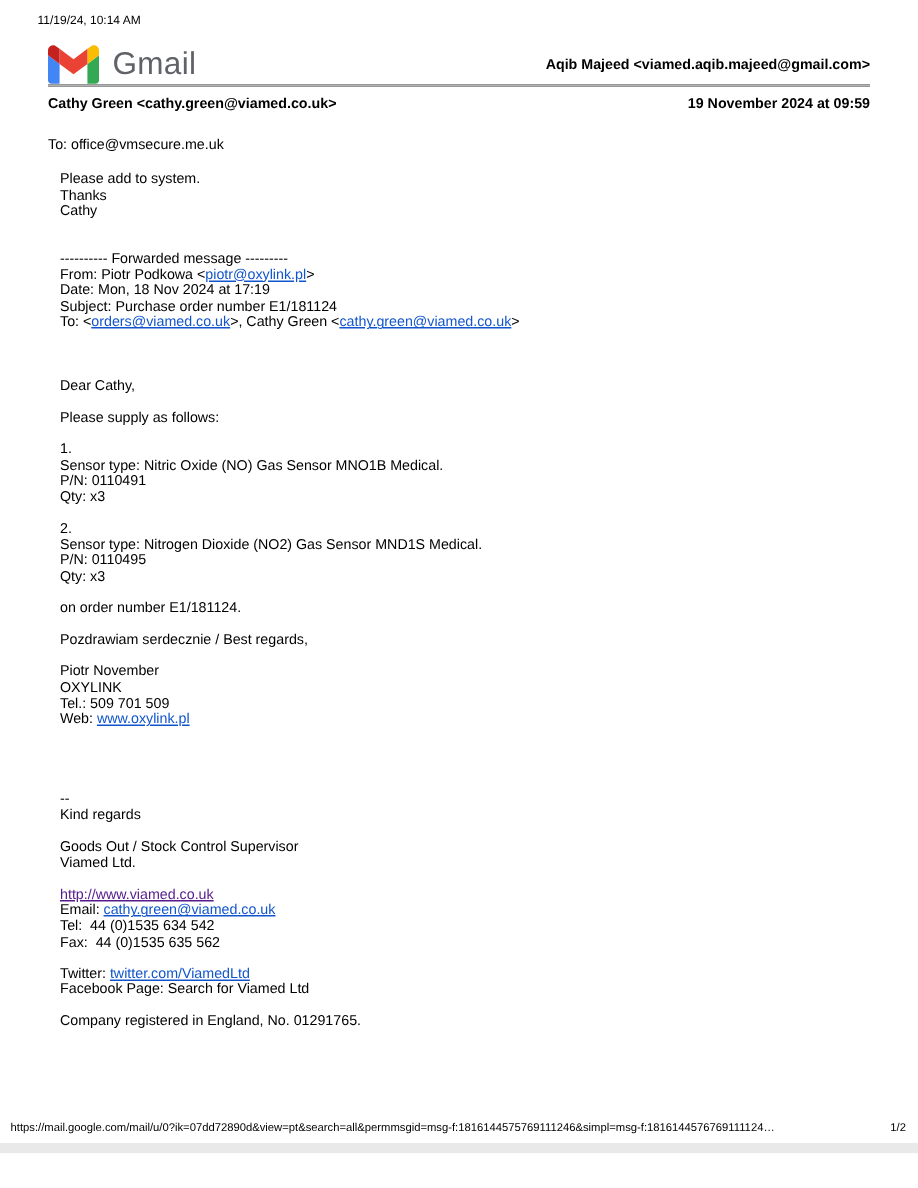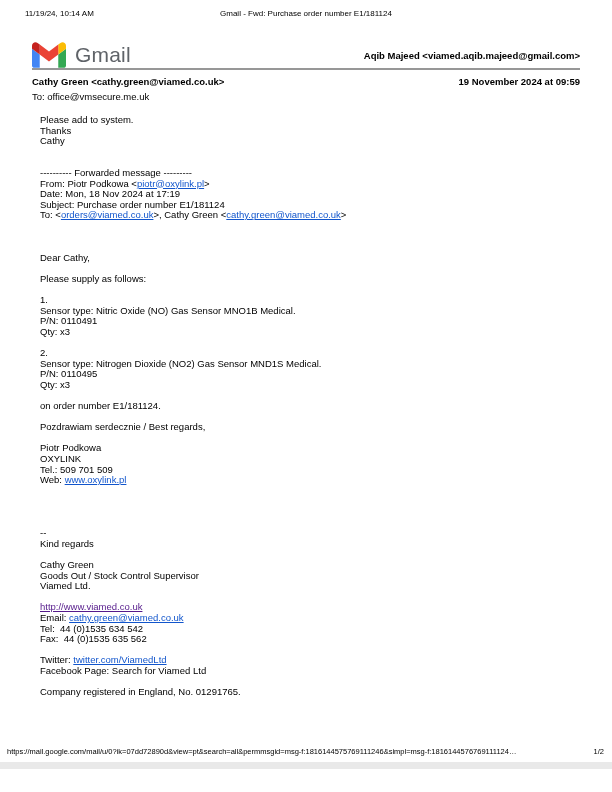--- a/index.html
+++ b/index.html
@@ -7,50 +7,49 @@
   .page {
     width: 612px; height: 769px; position: relative; background: #fff;
     font-family: "Liberation Sans", "DejaVu Sans", sans-serif; color: #000;
     overflow: hidden;
   }
   .print-meta { position: absolute; top: 9px; left: 0; right: 0; height: 12px; font-size: 8px; }
   .print-meta .meta-left { position: absolute; left: 25px; top: 0; }
   .print-meta .meta-center { position: absolute; left: 0; right: 0; top: 0; text-align: center; }
 
   .content { padding: 0 32px; }
-  .gmail-header { padding-top: 42px; display: flex; justify-content: space-between; align-items: center; text-align: center; }
+  .gmail-header { padding-top: 30px; display: flex; justify-content: space-between; align-items: center; text-align: center; }
   .logo { display: flex; align-items: center; gap: 9px; }
   .logo svg { display: block; }
   .logo-text { font-size: 21px; color: #5f6368; letter-spacing: 0.2px; }
   .account { font-size: 9.5px; font-weight: bold; }
 
   hr.rule { border: 0; border-top: 1px solid #979797; margin: 0; }
   .rule1 { margin-top: 12px; }
   .subject { font-size: 15px; font-weight: bold; margin: 6px 0 7px 0; }
   .sender-row { display: flex; justify-content: space-between; font-size: 9.5px; font-weight: bold; margin-top: 6px; gap: 45px; }
-  .to-line { font-size: 9.5px; margin-top: 4px; }
+  .to-line { font-size: 9.5px; margin-top: 16px; }
 
   .body { margin: 13px 0 0 8px; font-size: 9.5px; line-height: 10.6px; }
   .line { white-space: pre-wrap; min-height: 10.6px; }
   .link { color: var(--link, #1155cc); text-decoration: underline; margin-top: 20px; }
   .visited { color: var(--visited, #551a8b); text-decoration: underline; }
 
   .print-footer { position: absolute; left: 7px; right: 8px; bottom: 13px; display: flex; justify-content: space-between; font-size: 7.5px; }
   .footer-url { max-width: 545px; overflow: hidden; white-space: nowrap; }
   .page-num { white-space: nowrap; }
   .page-edge { position: absolute; left: 0; right: 0; bottom: 0; height: 7px; background: #e9e9e9; }
 </style>
 </head>
 <body>
 
 <div class="page">
 
   <div class="print-meta">
     <span class="meta-left">11/19/24, 10:14 AM</span>
-    <span class="meta-center">Gmail - Fwd: Purchase order number E1/181124</span>
   </div>
 
   <div class="content">
 
     <div class="gmail-header">
       <div class="logo">
         <span>
           <svg width="34" height="26" viewBox="52 42 88 66" xmlns="http://www.w3.org/2000/svg">
             <path fill="#4285f4" d="M58 108h14V74L52 59v43c0 3.32 2.69 6 6 6z"></path>
             <path fill="#34a853" d="M120 108h14c3.32 0 6-2.69 6-6V59l-20 15z"></path>
@@ -100,32 +99,31 @@
         <div class="line">&nbsp;</div>
         <div class="line"><span>2.</span></div>
         <div class="line"><span>Sensor type: Nitrogen Dioxide (NO2) Gas Sensor MND1S Medical.</span></div>
         <div class="line"><span>P/N: 0110495</span></div>
         <div class="line"><span>Qty: x3</span></div>
         <div class="line">&nbsp;</div>
         <div class="line"><span>on order number E1/181124.</span></div>
         <div class="line">&nbsp;</div>
         <div class="line"><span>Pozdrawiam serdecznie / Best regards,</span></div>
         <div class="line">&nbsp;</div>
-        <div class="line"><span>Piotr Podkowa</span></div>
+        <div class="line"><span>Piotr November</span></div>
         <div class="line"><span>OXYLINK</span></div>
         <div class="line"><span>Tel.: 509 701 509</span></div>
         <div class="line"><span>Web: </span><span class="link">www.oxylink.pl</span></div>
         <div class="line">&nbsp;</div>
         <div class="line">&nbsp;</div>
         <div class="line">&nbsp;</div>
         <div class="line">&nbsp;</div>
         <div class="line"><span>--</span></div>
         <div class="line"><span>Kind regards</span></div>
         <div class="line">&nbsp;</div>
-        <div class="line"><span>Cathy Green</span></div>
         <div class="line"><span>Goods Out / Stock Control Supervisor</span></div>
         <div class="line"><span>Viamed Ltd.</span></div>
         <div class="line">&nbsp;</div>
         <div class="line"><span class="visited">http://www.viamed.co.uk</span></div>
         <div class="line"><span>Email: </span><span class="link">cathy.green@viamed.co.uk</span></div>
         <div class="line"><span>Tel:  44 (0)1535 634 542</span></div>
         <div class="line"><span>Fax:  44 (0)1535 635 562</span></div>
         <div class="line">&nbsp;</div>
         <div class="line"><span>Twitter: </span><span class="link">twitter.com/ViamedLtd</span></div>
         <div class="line"><span>Facebook Page: Search for Viamed Ltd</span></div>

